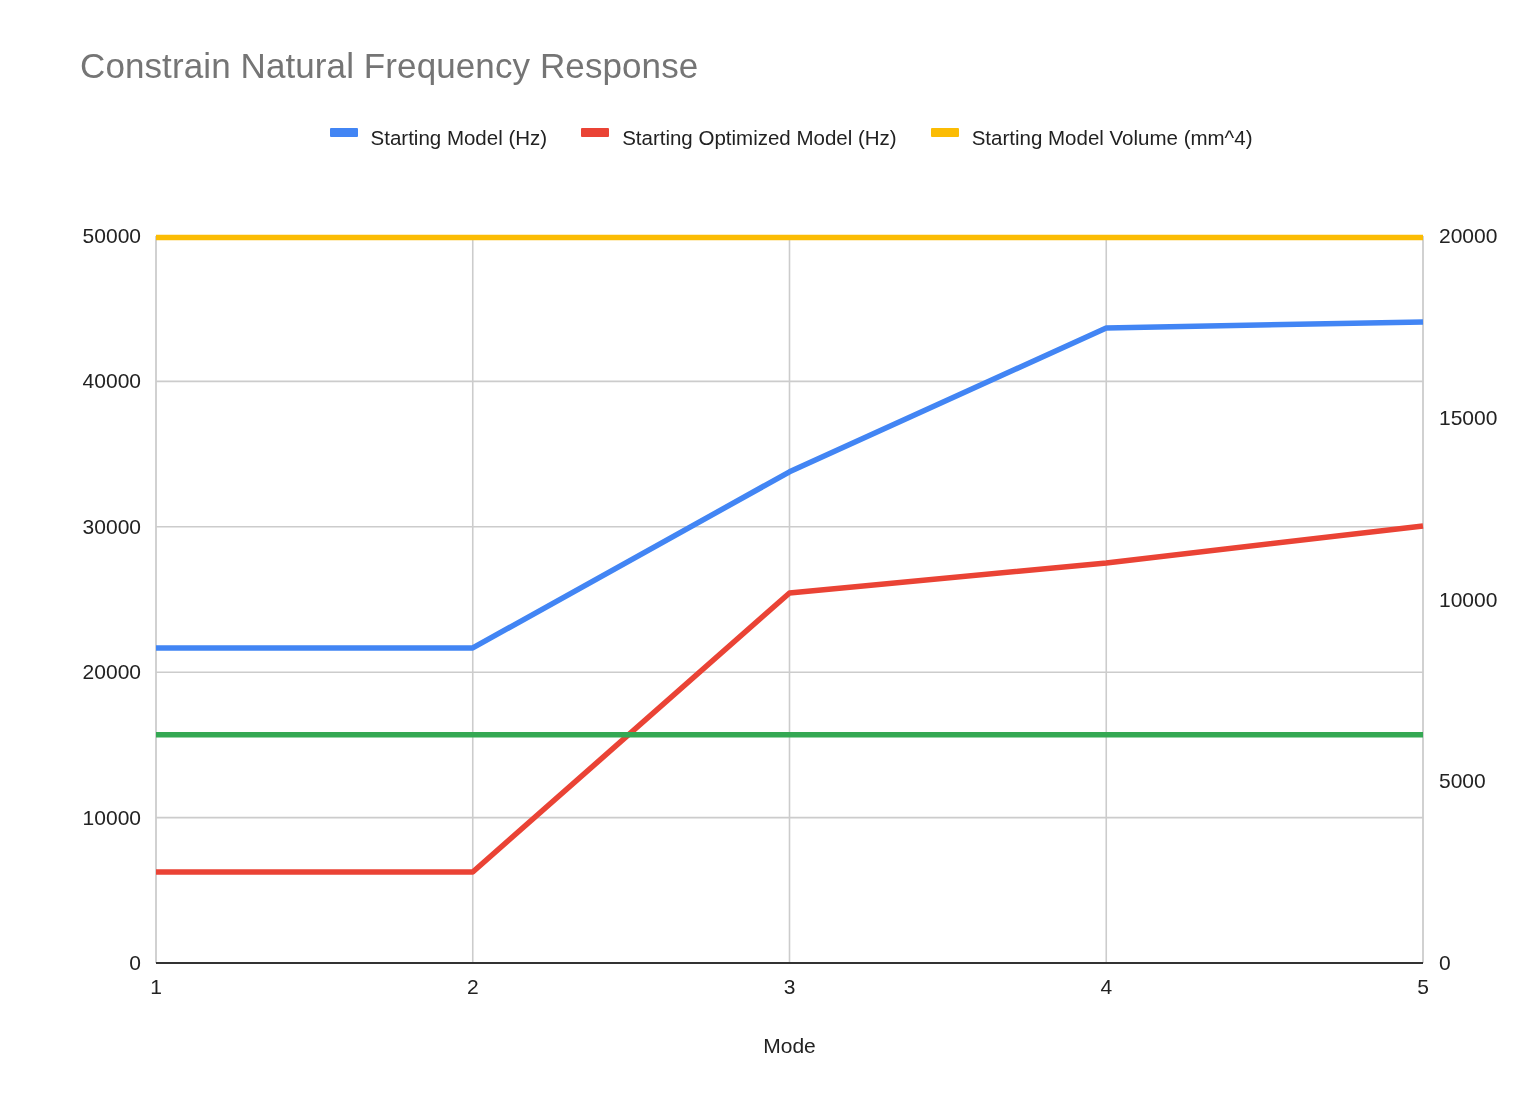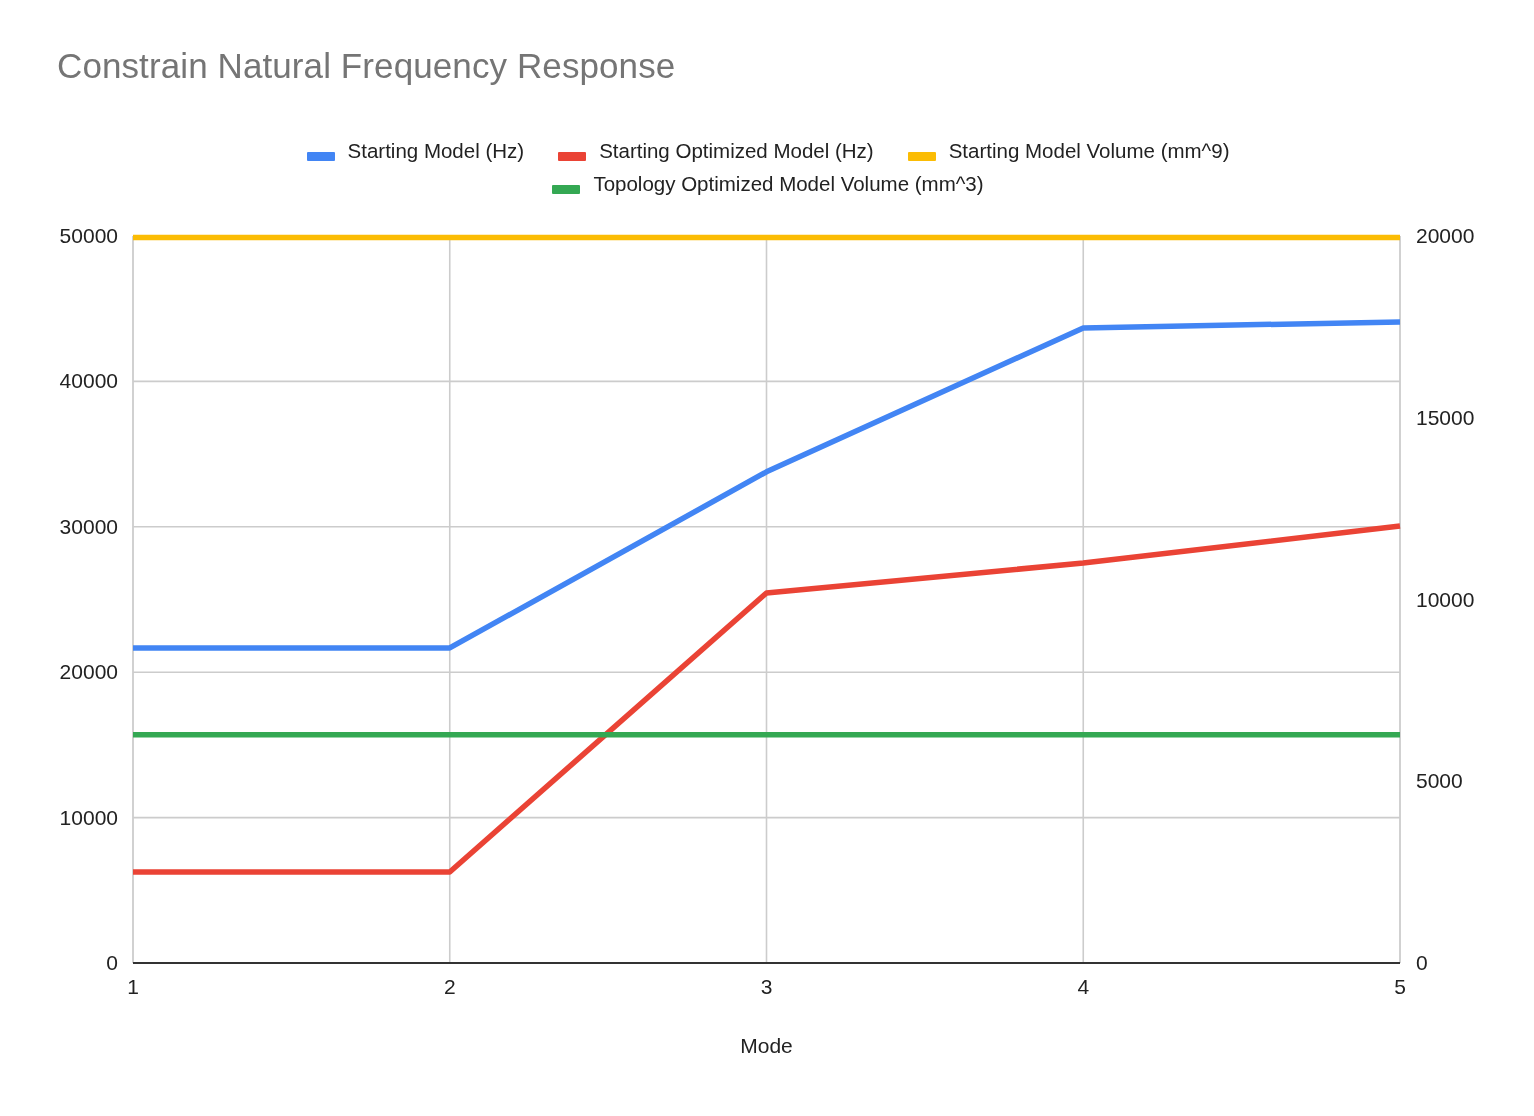--- a/index.html
+++ b/index.html
@@ -12,20 +12,21 @@
     width: 1534px;
     height: 1116px;
     font-family: "Liberation Sans", "DejaVu Sans", sans-serif;
     overflow: hidden;
   }
   #chart-root {
     position: relative;
     width: 1236px;
     height: 1116px;
     background: #ffffff;
+    margin-left: 23px;
   }
 
   
   #chart-title {
     position: absolute;
     left: 57px;
     top: 46px;
     font-size: 35px;
     font-weight: 400;
     color: #757575;
@@ -40,21 +41,21 @@
     top: 128px;
     width: 1270px;
     display: flex;
     flex-wrap: wrap;
     justify-content: center;
     align-content: flex-start;
     gap: 0px 34px;
   }
   .legend-item {
     display: flex;
-    align-items: flex-end;
+    align-items: flex-start;
     height: 33px;
     white-space: nowrap;
   }
   .legend-swatch {
     width: 28px;
     height: 9px;
     border-radius: 1px;
     margin-right: 13px;
     flex: none;
   }
@@ -118,25 +119,21 @@
     <div class="legend-item">
       <span class="legend-swatch" style="background: rgb(66, 133, 244);"></span>
       <span class="legend-label">Starting Model (Hz)</span>
     </div>
     <div class="legend-item">
       <span class="legend-swatch" style="background: rgb(234, 67, 53);"></span>
       <span class="legend-label">Starting Optimized Model (Hz)</span>
     </div>
     <div class="legend-item">
       <span class="legend-swatch" style="background: rgb(251, 188, 4);"></span>
-      <span class="legend-label">Starting Model Volume (mm^9)</span>
-    </div>
-    <div class="legend-item">
-      <span class="legend-swatch" style="background: rgb(52, 168, 83);"></span>
-      <span class="legend-label">Topology Optimized Model Volume (mm^3)</span>
+      <span class="legend-label">Starting Model Volume (mm^4)</span>
     </div>
   </div>
 
   <div id="plot-wrap">
     <svg id="plot-svg" width="1534" height="1116">
       <g id="gridlines-group">
           <line x1="133" y1="817.6" x2="1400" y2="817.6" class="gridline"></line>
           <line x1="133" y1="672.2" x2="1400" y2="672.2" class="gridline"></line>
           <line x1="133" y1="526.8" x2="1400" y2="526.8" class="gridline"></line>
           <line x1="133" y1="381.4" x2="1400" y2="381.4" class="gridline"></line>

